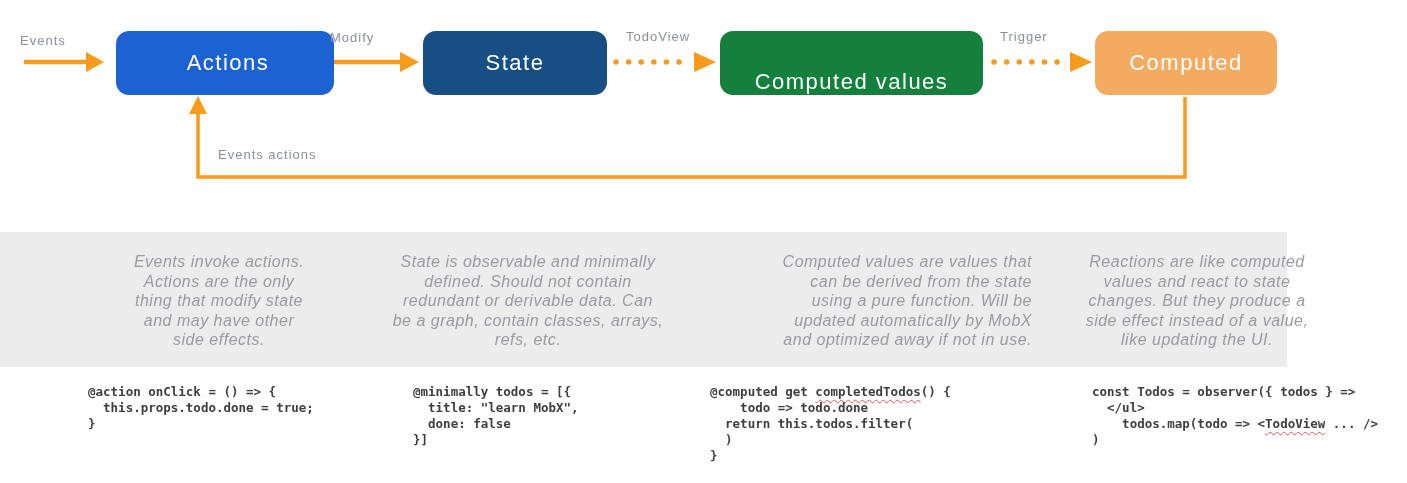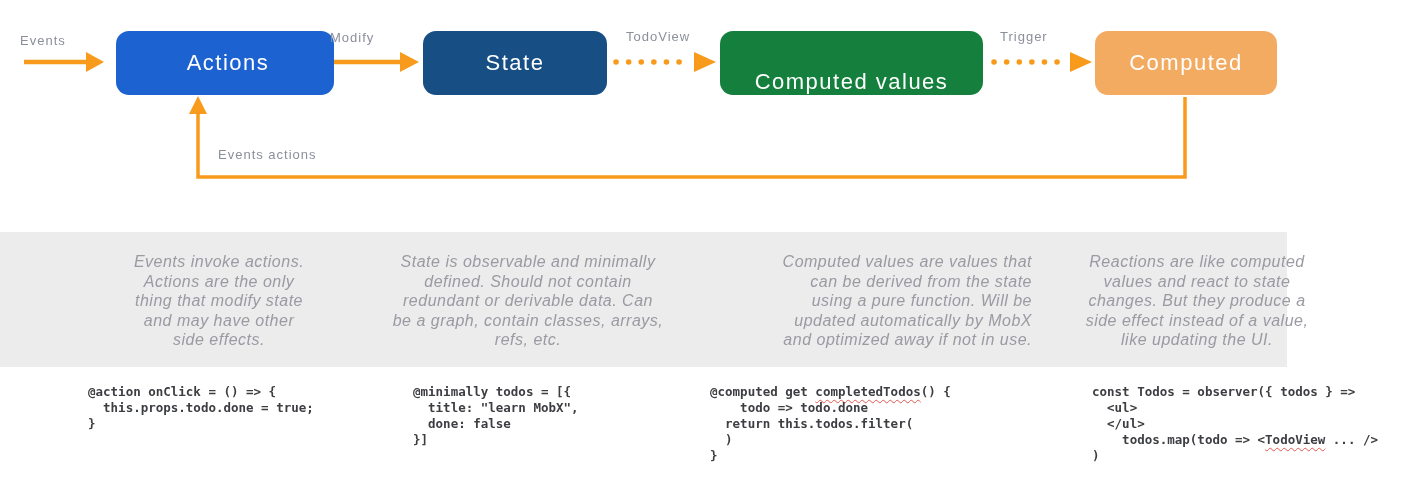--- a/index.html
+++ b/index.html
@@ -160,20 +160,19 @@
       </div>
     <div class="code-block code-2">
         <div class="code-line"><span>@computed get </span><span class="squiggly">completedTodos</span><span>() {</span></div>
         <div class="code-line"><span>    todo =&gt; todo.done</span></div>
         <div class="code-line"><span>  return this.todos.filter(</span></div>
         <div class="code-line"><span>  )</span></div>
         <div class="code-line"><span>}</span></div>
       </div>
     <div class="code-block code-3">
         <div class="code-line"><span>const Todos = observer({ todos } =&gt;</span></div>
-        <div class="code-line"><span>  &lt;ul&gt;</span></div>
         <div class="code-line"><span>  &lt;/ul&gt;</span></div>
         <div class="code-line"><span>    todos.map(todo =&gt; &lt;</span><span class="squiggly">TodoView</span><span> ... /&gt;</span></div>
         <div class="code-line"><span>)</span></div>
       </div>
   </div>
 
 </div>
 
 </body></html>

